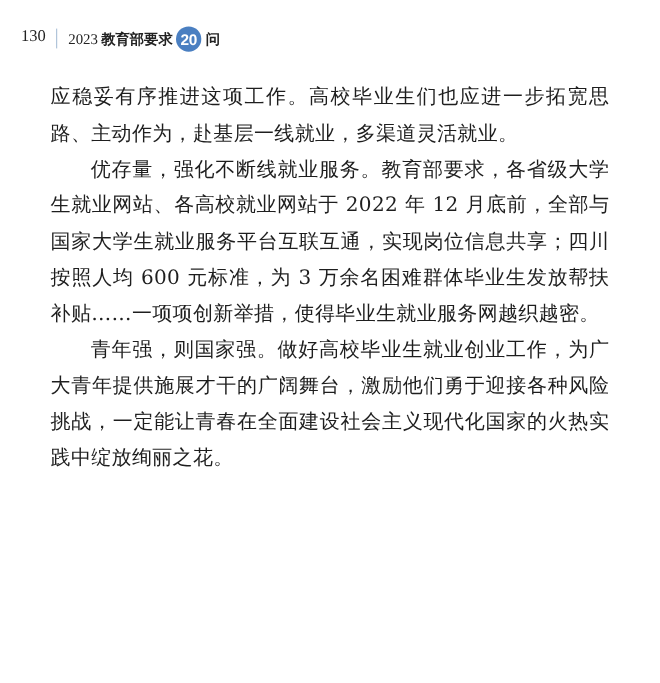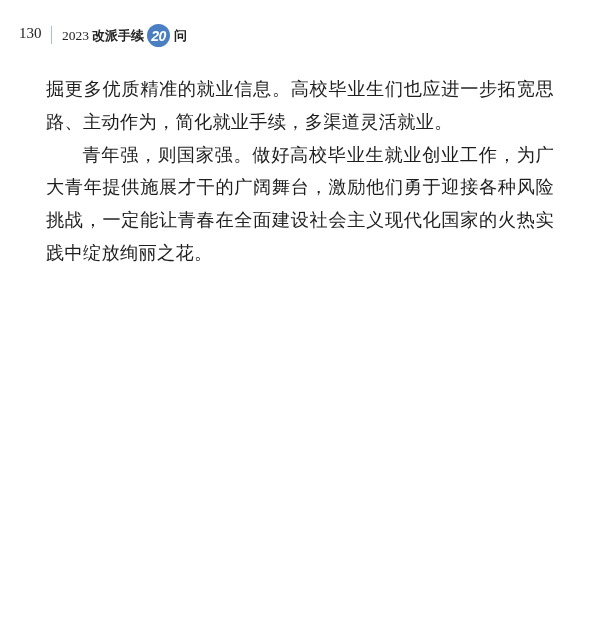--- a/index.html
+++ b/index.html
@@ -64,21 +64,20 @@
       width: 23px;
       height: 23px;
       border-radius: 50%;
       background: #4a7fc1;
       color: #ffffff;
       font-family: "Liberation Sans", "DejaVu Sans", sans-serif;
       font-weight: bold;
       font-size: 14px;
       margin: 0 4px 0 3px;
       letter-spacing: -0.5px;
-      font-style: italic;
     }
     .body-text {
       position: absolute;
       left: 46px;
       top: 73px;
       width: 508px;
       font-size: 18.2px;
       line-height: 32.8px;
       text-align: justify;
       text-justify: inter-character;
@@ -92,22 +91,23 @@
     }
   </style>
 </head>
 <body>
 
 <div class="header">
   <span class="page-num">130</span>
   <span class="divider"></span>
   <span class="running-head">
     <span class="year">2023</span>
-    <span>改派手续</span>
+    <span>教育部要求</span>
     <span class="badge" style="background: rgb(74, 127, 193);">20</span>
     <span>问</span>
   </span>
 </div>
 
 <div class="body-text">
-  <p>掘更多优质精准的就业信息。高校毕业生们也应进一步拓宽思路、主动作为，简化就业手续，多渠道灵活就业。</p>
+  <p>应稳妥有序推进这项工作。高校毕业生们也应进一步拓宽思路、主动作为，赴基层一线就业，多渠道灵活就业。</p>
+  <p class="indent">优存量，强化不断线就业服务。教育部要求，各省级大学生就业网站、各高校就业网站于 2022 年 12 月底前，全部与国家大学生就业服务平台互联互通，实现岗位信息共享；四川按照人均 600 元标准，为 3 万余名困难群体毕业生发放帮扶补贴……一项项创新举措，使得毕业生就业服务网越织越密。</p>
   <p class="indent">青年强，则国家强。做好高校毕业生就业创业工作，为广大青年提供施展才干的广阔舞台，激励他们勇于迎接各种风险挑战，一定能让青春在全面建设社会主义现代化国家的火热实践中绽放绚丽之花。</p>
 </div>
 
 </body></html>

